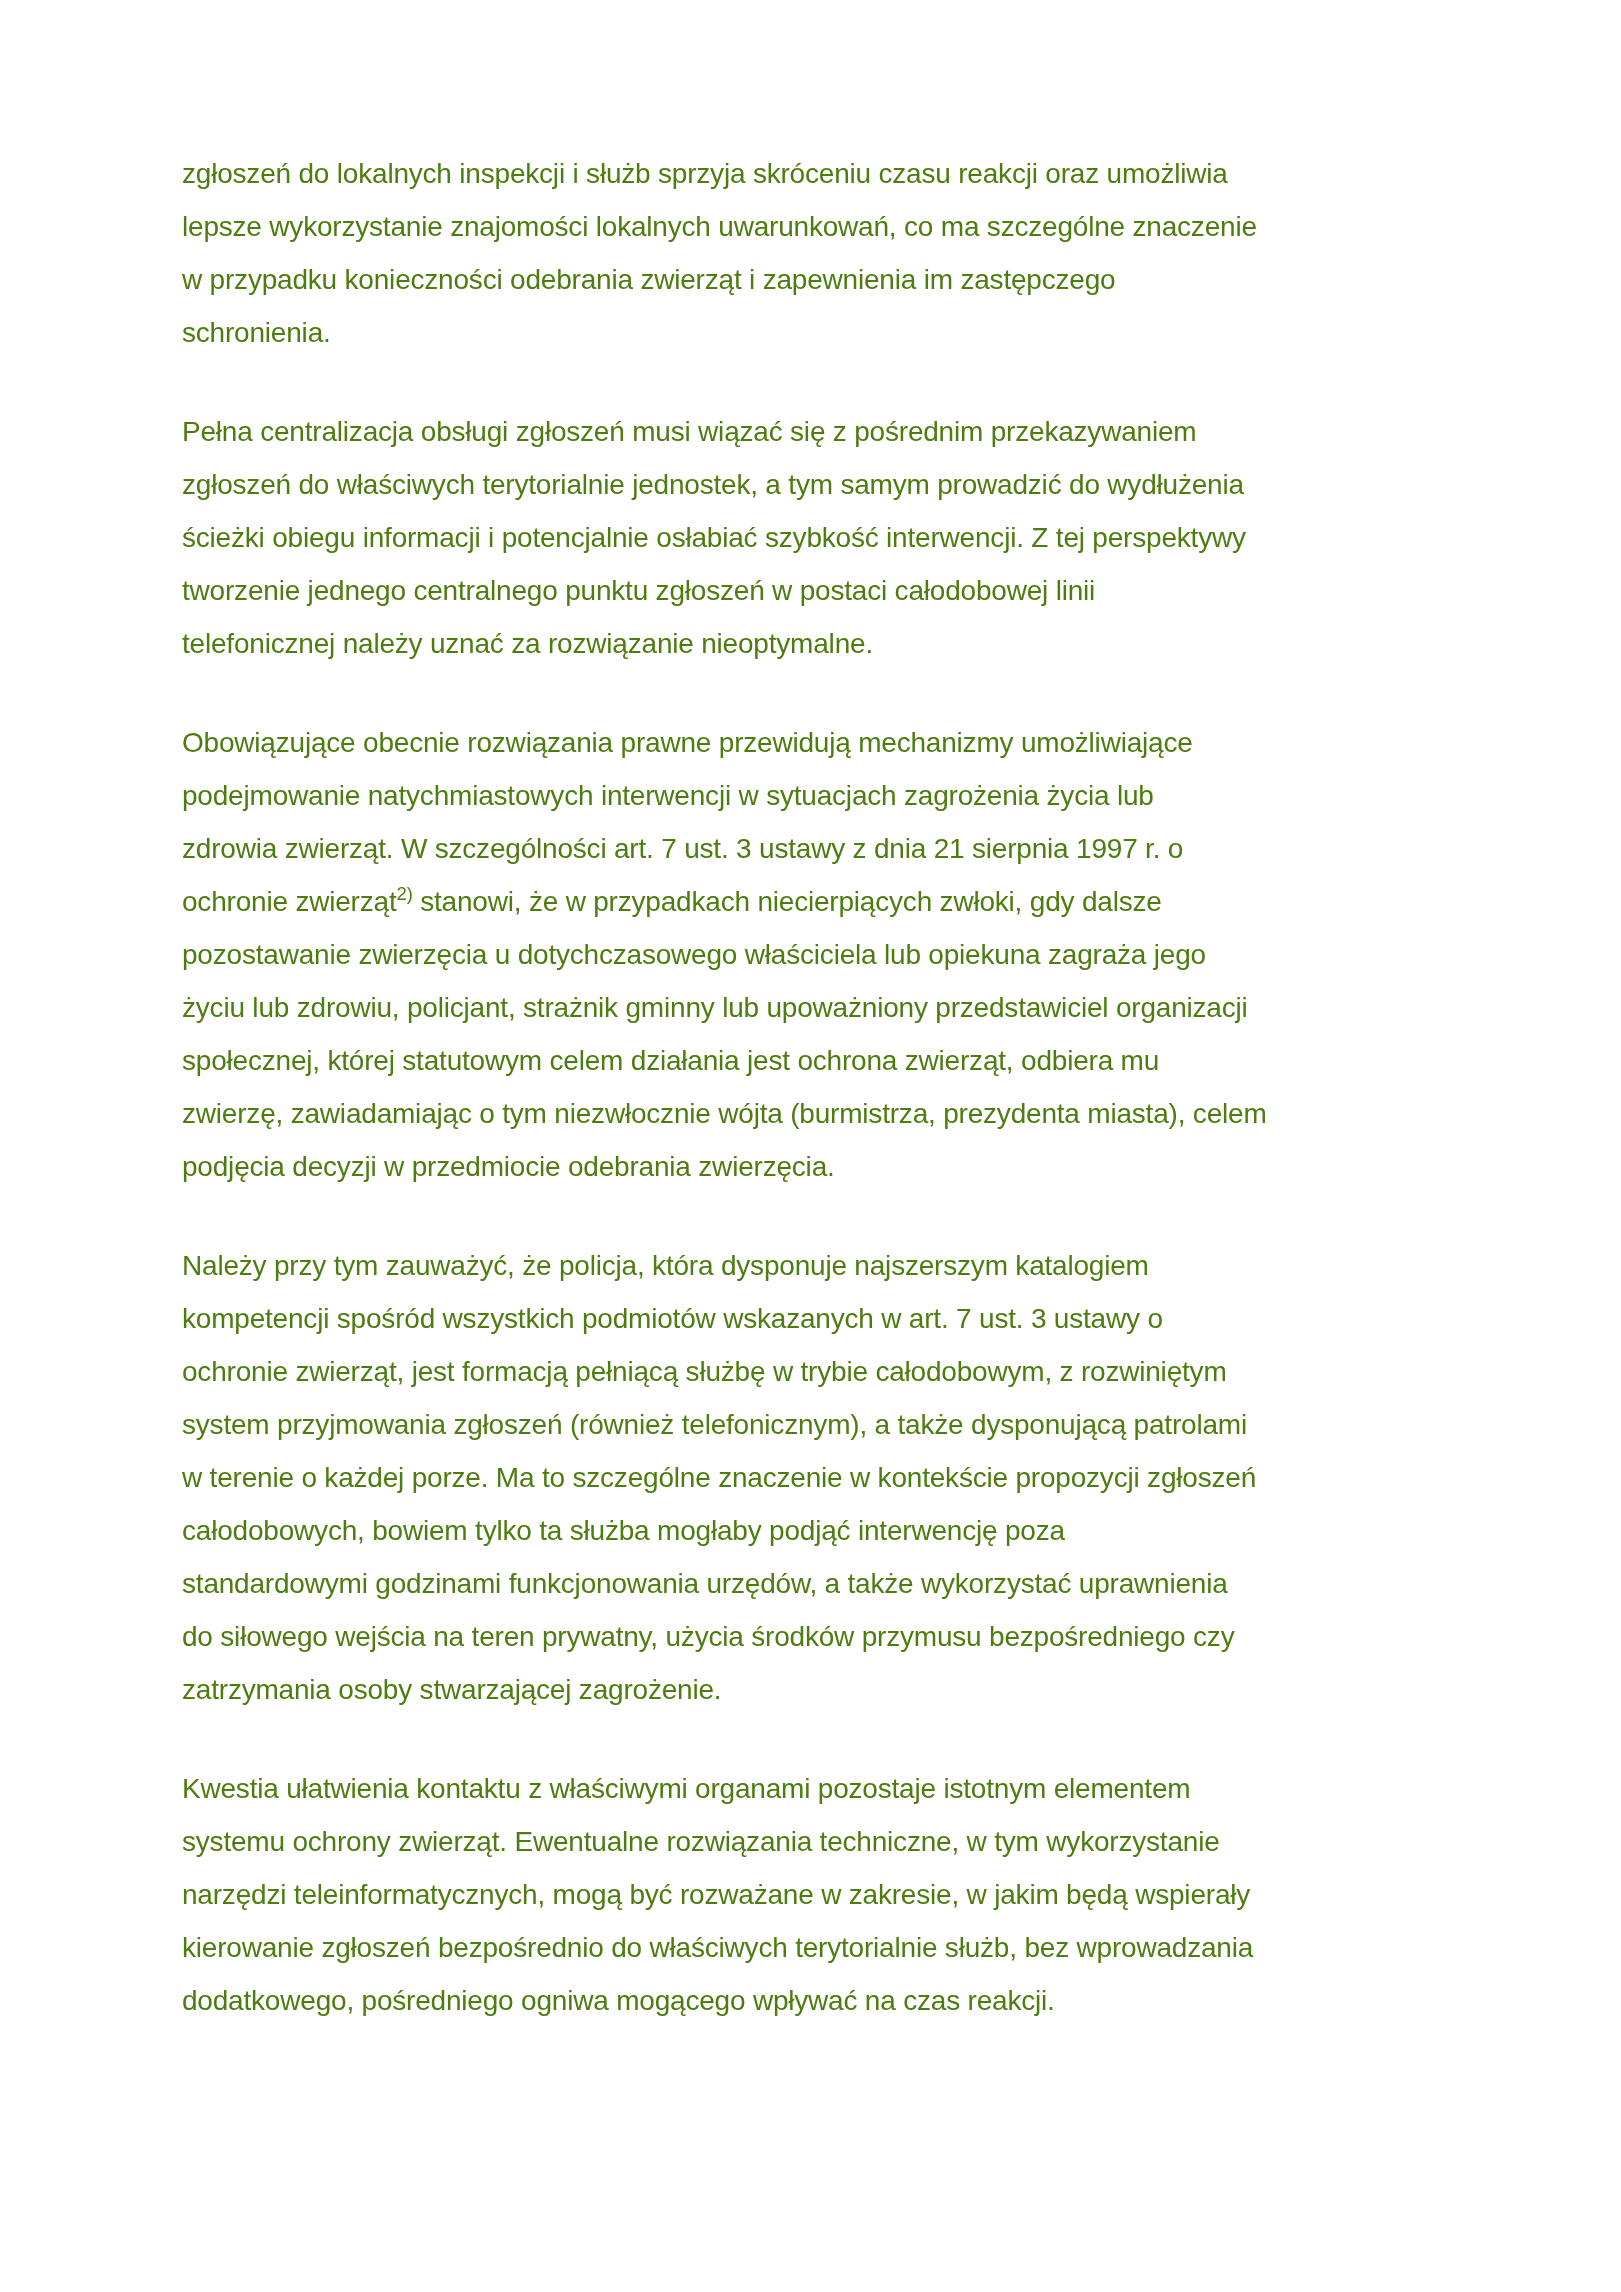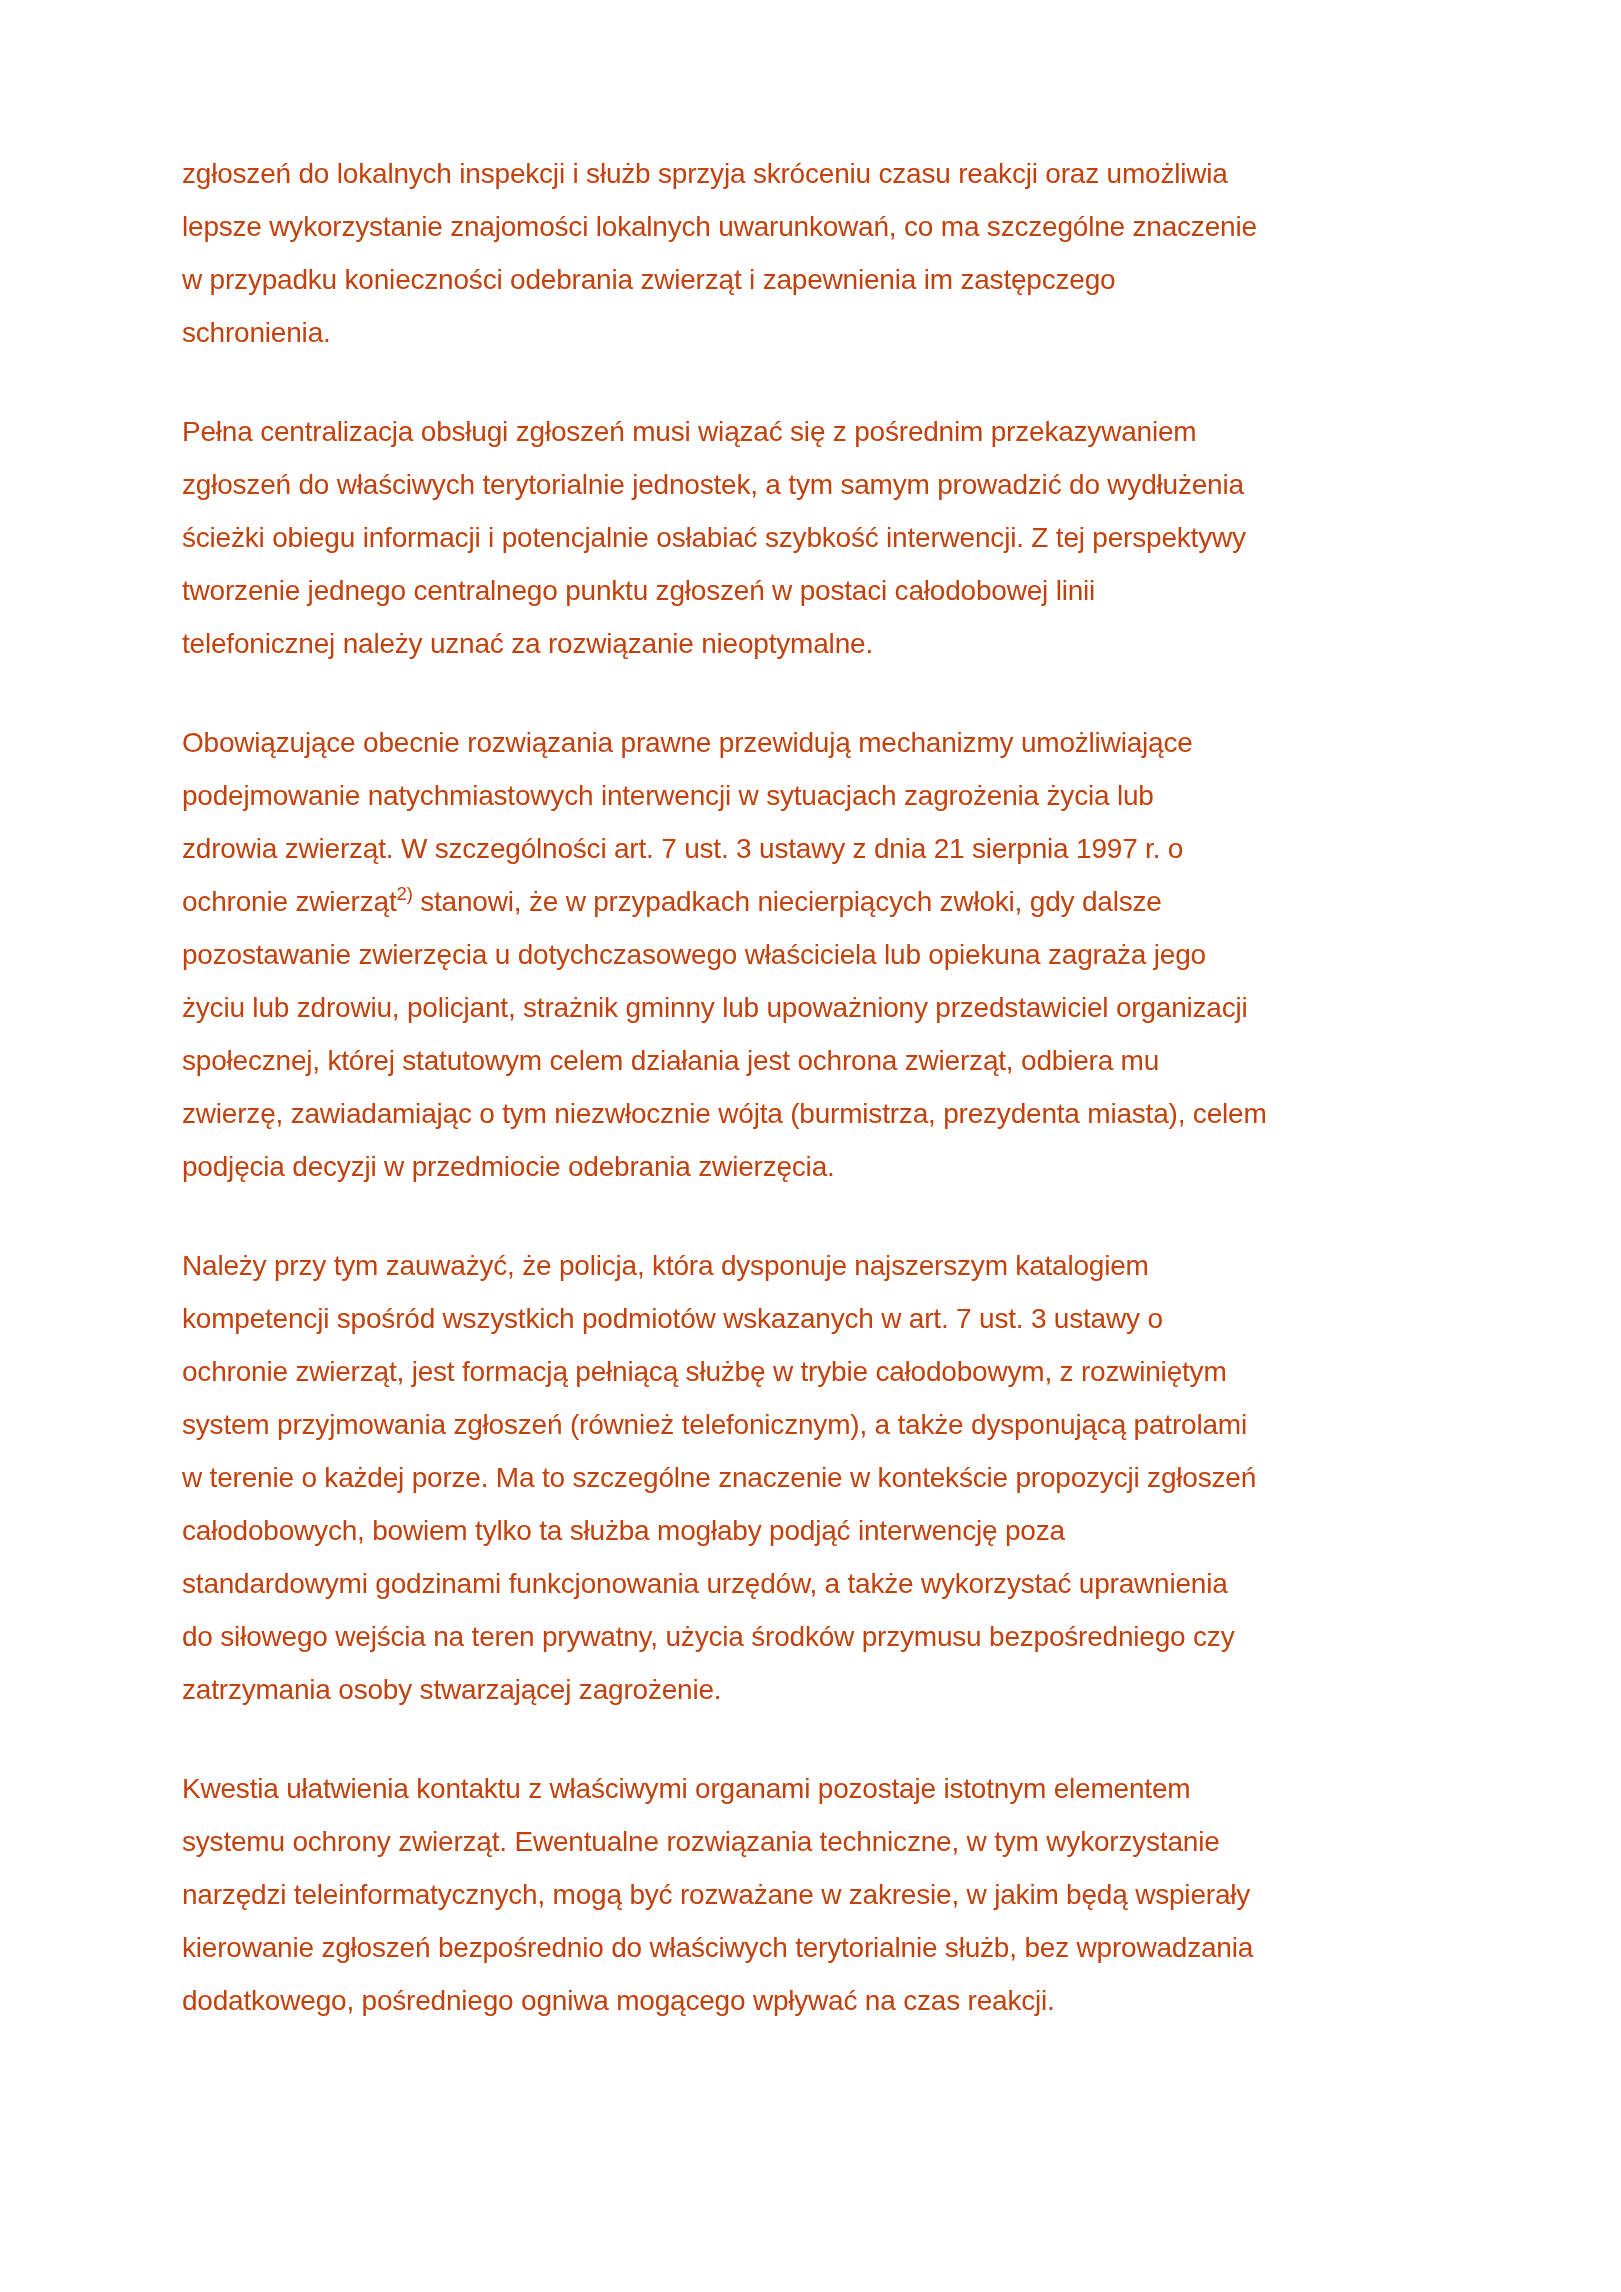--- a/index.html
+++ b/index.html
@@ -18,21 +18,21 @@
   }
   .doc-body {
     width: 1294px;
   }
   .doc-body p {
     margin: 0 0 46px 0;
     font-family: "Liberation Sans", "DejaVu Sans", sans-serif;
     font-size: 28px;
     line-height: 53px;
     letter-spacing: -0.2px;
-    color: #c2410c;
+    color: #4d7c0f;
     text-align: left;
     white-space: normal;
   }
   .doc-body sup {
     font-size: 18.6px;
     line-height: 0;
     vertical-align: baseline;
     position: relative;
     top: -10.8px;
   }

